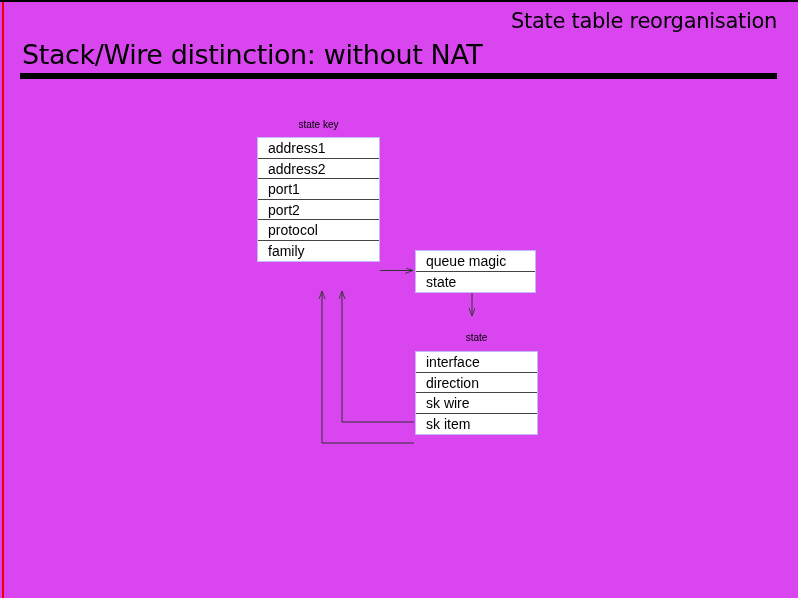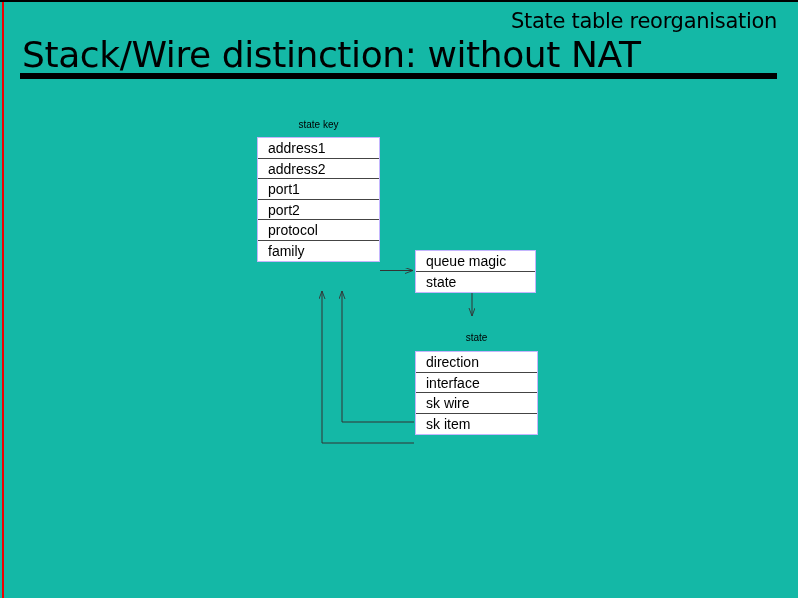--- a/index.html
+++ b/index.html
@@ -15,21 +15,21 @@
     font-family: "Liberation Sans", sans-serif;
     color: #000000;
   }
 
   
   #slide {
     position: absolute;
     left: 0; top: 0;
     width: 798px;
     height: 598px;
-    background: #14b8a6;
+    background: #d946ef;
   }
   .top-rule {
     position: absolute;
     left: 0; top: 0;
     width: 798px;
     height: 2px;
     background: #000000;
   }
   .left-rule {
     position: absolute;
@@ -49,21 +49,21 @@
     line-height: 26px;
     letter-spacing: -0.3px;
     white-space: nowrap;
     text-align: right;
   }
   .slide-title {
     position: absolute;
     left: 22px;
     top: 38px;
     font-family: "DejaVu Sans", sans-serif;
-    font-size: 36px;
+    font-size: 27px;
     line-height: 34px;
     letter-spacing: -0.4px;
     white-space: nowrap;
   }
   .title-bar {
     position: absolute;
     left: 20px;
     top: 73px;
     width: 757px;
     height: 6px;
@@ -164,20 +164,20 @@
       <div class="row">family</div>
     </div>
 
     <div class="struct" id="box-state-item">
       <div class="row">queue magic</div>
       <div class="row">state</div>
     </div>
 
     <div class="struct-label" id="label-state">state</div>
     <div class="struct" id="box-state">
+      <div class="row">interface</div>
       <div class="row">direction</div>
-      <div class="row">interface</div>
       <div class="row">sk wire</div>
       <div class="row">sk item</div>
     </div>
 
   </div>
 </div>
 
 </body></html>

